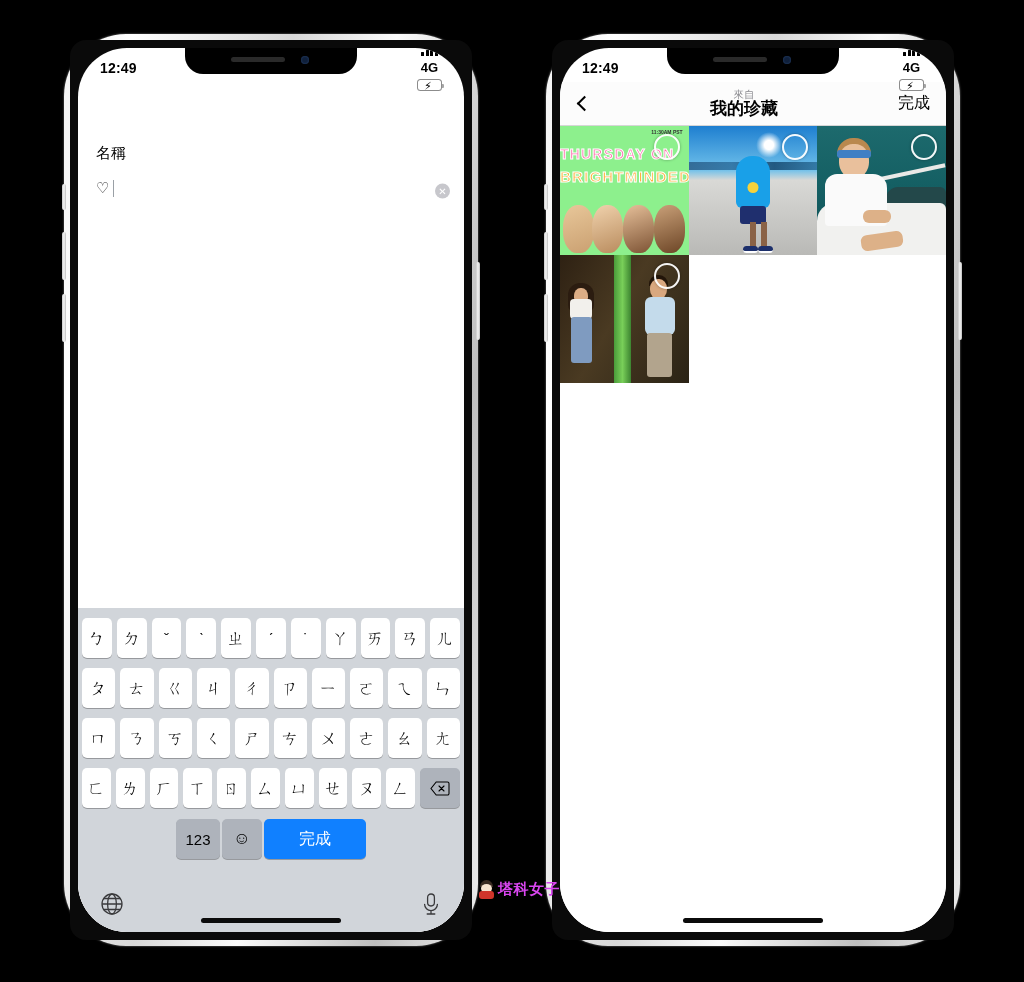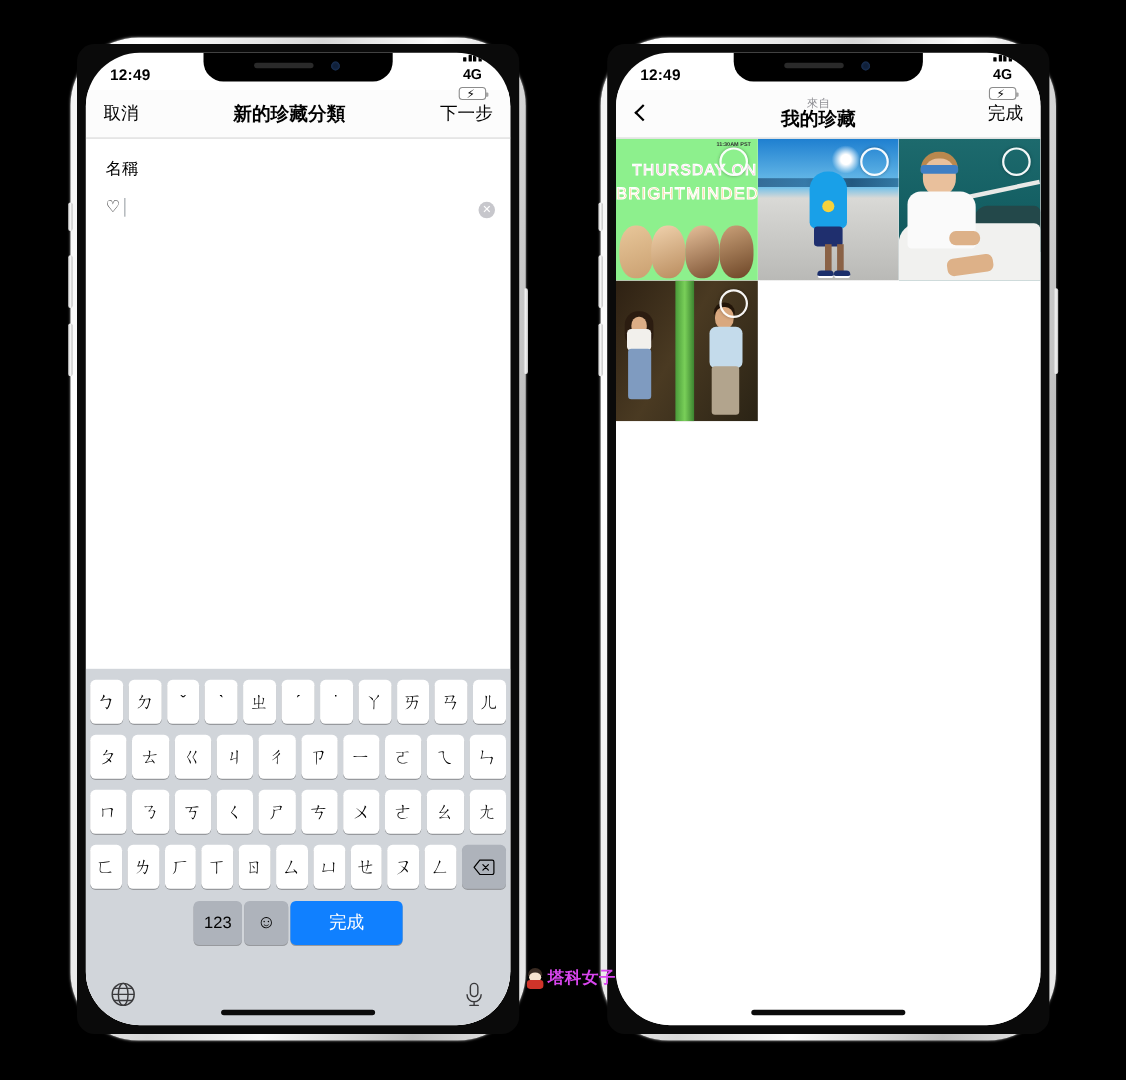--- a/index.html
+++ b/index.html
@@ -150,22 +150,22 @@
     box-shadow: 0 0 3px rgba(0,0,0,.35);
   }
 
   
   .thumb { position: absolute; inset: 0; }
 
   
   .t-poster { background: #8df08d; }
   .t-poster .stamp { position: absolute; top: 3px; right: 6px; font-size: 5px; font-weight: bold; color: #333; }
   .t-poster .l1, .t-poster .l2 {
-    position: absolute; left: 0; right: 0; text-align: right;
-    font-weight: normal; letter-spacing: 1.2px;
+    position: absolute; left: 0; right: 0; text-align: left;
+    font-weight: bold; letter-spacing: 1.2px;
   }
   .t-poster .l1 { top: 20px; font-size: 14px; color: #ff6fae; -webkit-text-stroke: 1px #fff; }
   .t-poster .l2 { top: 42px; font-size: 15px; color: #ffb13d; -webkit-text-stroke: 1px #fff; }
   .face {
     position: absolute; bottom: 2px; width: 31px; height: 48px; border-radius: 46% 46% 44% 44%;
   }
   .face.f1 { left: 3px;  background: linear-gradient(160deg,#e8c79a,#caa071); }
   .face.f2 { left: 32px; background: linear-gradient(160deg,#f0d2ad,#b98c5e); }
   .face.f3 { left: 63px; background: linear-gradient(160deg,#e6c09a,#7d5334); }
   .face.f4 { left: 94px; background: linear-gradient(160deg,#caa179,#6c4526); }
@@ -247,25 +247,20 @@
                 <i></i>
                 <i></i>
               </span>
             <span class="net-label">4G</span>
             <span class="battery">
               <span class="fill"></span><span class="bolt">⚡</span>
             </span>
           </div>
         </div>
 
-        <div class="navbar">
-          <div class="nav-btn">取消</div>
-          <div class="nav-title">新的珍藏分類</div>
-          <div class="nav-btn">下一步</div>
-        </div>
 
         <div class="form-area">
           <div class="field-label">名稱</div>
           <div class="field-row">
             <span class="field-value">♡</span>
             <span class="caret"></span>
             <span class="clear-btn">✕</span>
           </div>
         </div>
 

